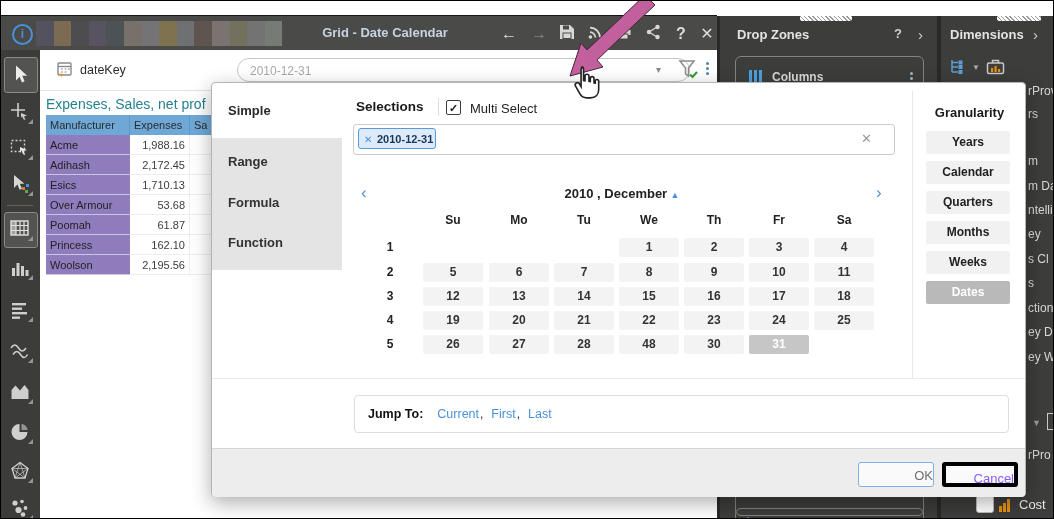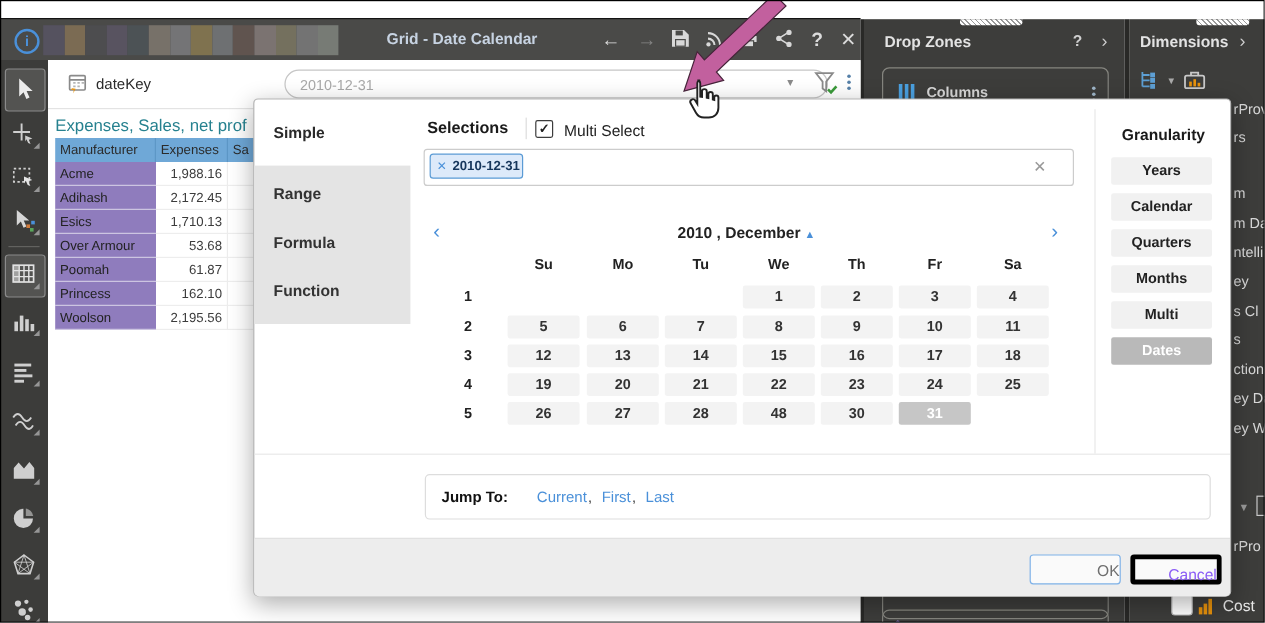--- a/index.html
+++ b/index.html
@@ -440,25 +440,25 @@
     <div class="daycell sel" style="left:537px;top:252px">31</div>
 
     <div class="abs" style="left:700px;top:8px;width:1px;height:287px;background:#e8e8e8"></div>
     <div class="abs" style="left:0;top:295px;width:813px;height:1px;background:#e9e9e9"></div>
 
     <div class="abs" style="left:710px;top:22px;width:95px;text-align:center;font-weight:bold;font-size:13px;color:#1a1a1a">Granularity</div>
     <div class="gbtn" style="top:48px">Years</div>
     <div class="gbtn" style="top:78px">Calendar</div>
     <div class="gbtn" style="top:108px">Quarters</div>
     <div class="gbtn" style="top:138px">Months</div>
-    <div class="gbtn" style="top:168px">Multi</div>
+    <div class="gbtn" style="top:168px">Weeks</div>
     <div class="gbtn sel" style="top:198px">Dates</div>
 
     <div class="jumpbox">
-      <span style="font-weight:bold;font-size:12.5px;color:#111;margin-right:24px">Jump To:</span>
+      <span style="font-weight:bold;font-size:12.5px;color:#111;margin-right:14px">Jump To:</span>
       <span class="blue" style="font-size:12.5px">Current</span>
       <span style="color:#333;margin:0 8px 0 1px">,</span>
       <span class="blue" style="font-size:12.5px">First</span>
       <span style="color:#333;margin:0 8px 0 1px">,</span>
       <span class="blue" style="font-size:12.5px">Last</span>
     </div>
 
     <div class="dfooter">
       <div class="btn btn-ok">OK</div>
       <div class="btn btn-cancel">Cancel</div>

